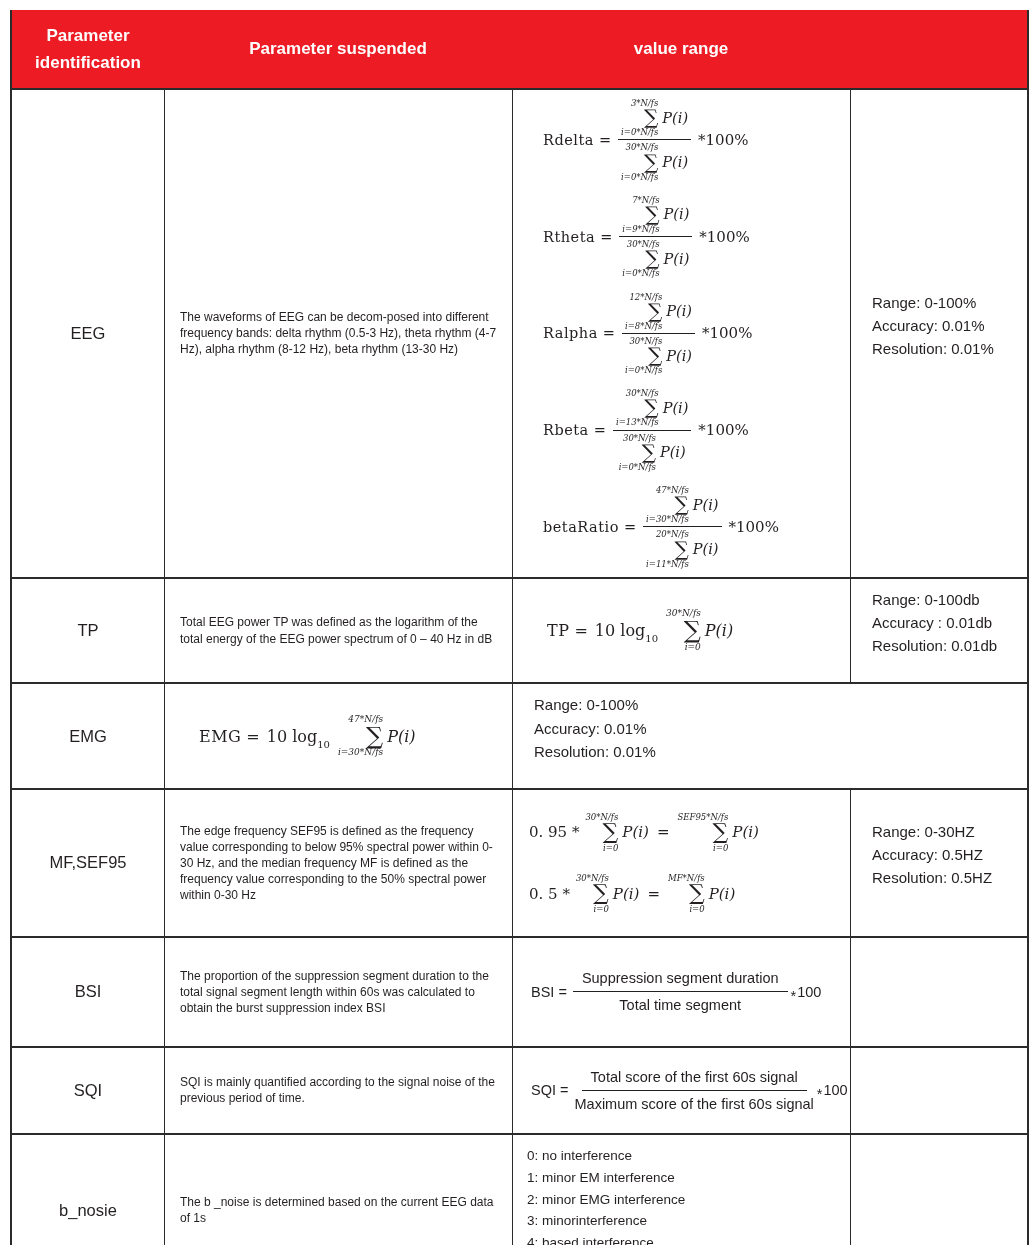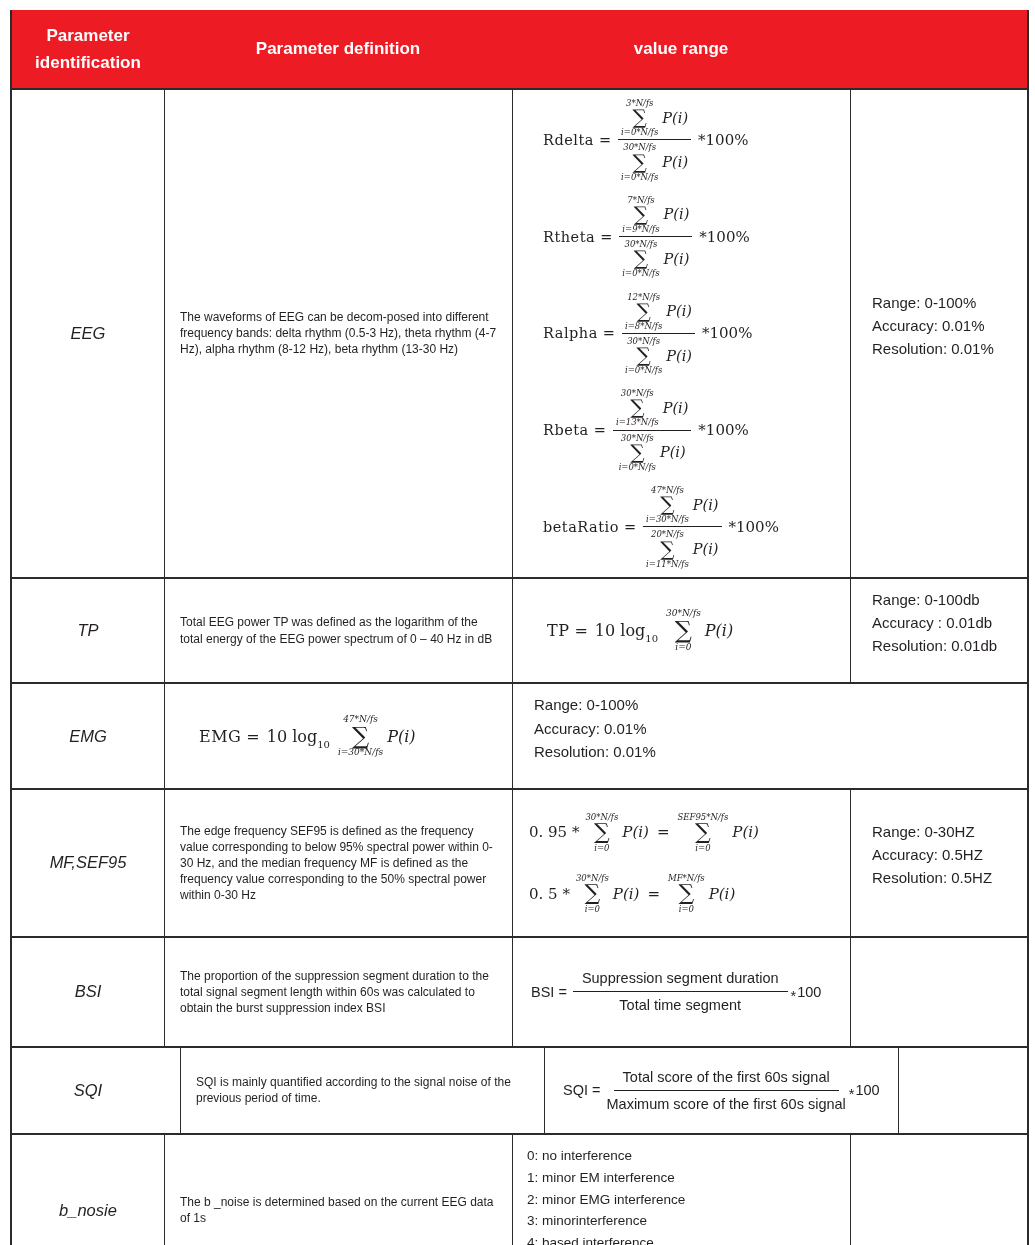--- a/index.html
+++ b/index.html
@@ -27,43 +27,43 @@
   .th{
     display:flex;align-items:center;justify-content:center;
     color:var(--header-text);
     font-weight:bold;font-size:17px;line-height:1.6;
     text-align:center;padding:4px 14px;
   }
   .row{display:grid;grid-template-columns:152px 348px 338px 177px;}
   .row + .row{border-top:2px solid var(--border);}
   .cell{min-width:0;}
   .cell + .cell{border-left:1.5px solid var(--border);}
-  .cell-id{display:flex;align-items:center;justify-content:center;font-size:16.5px;text-align:center;font-style:italic;}
+  .cell-id{display:flex;align-items:center;justify-content:center;font-size:16.5px;text-align:center;}
   .cell-def{display:flex;align-items:center;padding:10px 12px 10px 15px;font-size:12px;line-height:1.34;}
   .cell-range{display:flex;flex-direction:column;justify-content:center;gap:1px;padding:10px 4px 25px 21px;font-size:15px;line-height:1.48;}
   .cell-formula{display:flex;flex-direction:column;justify-content:center;align-items:flex-start;padding:8px 6px;}
 
   
   .h-eeg{min-height:451px;}
   .h-tp{min-height:94px;}
   .h-emg{min-height:99px;}
   .h-mf{min-height:146px;}
   .h-bsi{min-height:108px;}
-  .h-sqi{min-height:85px;gap:16px;}
+  .h-sqi{min-height:85px;}
   .h-bn{min-height:141px;}
 
   
   .fm{display:flex;align-items:center;font-family:"DejaVu Serif", serif;font-size:14.5px;white-space:nowrap;}
   .flhs{letter-spacing:.5px;}
   .feq{margin:0 7px 0 5px;}
   .frac{display:inline-flex;flex-direction:column;align-items:center;}
   .fnum{display:flex;justify-content:center;padding:0 3px 2px;border-bottom:1.2px solid var(--text);}
   .fden{display:flex;justify-content:center;padding-top:2px;}
   .sumx{display:inline-flex;align-items:center;}
-  .sigstack{display:inline-flex;flex-direction:column;align-items:center;}
+  .sigstack{display:inline-flex;flex-direction:column;align-items:flex-end;}
   .lim{font-size:8.5px;font-style:italic;line-height:1.2;white-space:nowrap;}
   .sig{font-size:20px;line-height:.95;}
   .term{font-style:italic;margin-left:4px;}
   .fsuffix{margin-left:7px;font-size:15px;}
 
   .fcol-eeg{gap:13px;padding-left:30px;}
   .fcol-mf{gap:20px;padding-left:16px;}
   .fcol-simple{padding-left:34px;}
 
   .fm-big{font-size:16px;}
@@ -92,21 +92,21 @@
   .cell-formula.lines{justify-content:flex-start;padding:10px 10px 10px 14px;}
 </style>
 </head>
 <body>
 
 <div class="page">
   <div class="table">
 
     <div class="thead">
       <div class="th">Parameter identification</div>
-      <div class="th">Parameter definition</div>
+      <div class="th">Parameter suspended</div>
       <div class="th">value range</div>
     </div>
 
     <div class="row h-eeg">
       <div class="cell cell-id">EEG</div>
       <div class="cell cell-def">
         <span>The waveforms of EEG can be decom-posed into different frequency bands: delta rhythm (0.5-3 Hz), theta rhythm (4-7 Hz), alpha rhythm (8-12 Hz), beta rhythm (13-30 Hz)</span>
       </div>
       <div class="cell cell-formula fcol-eeg">
 

